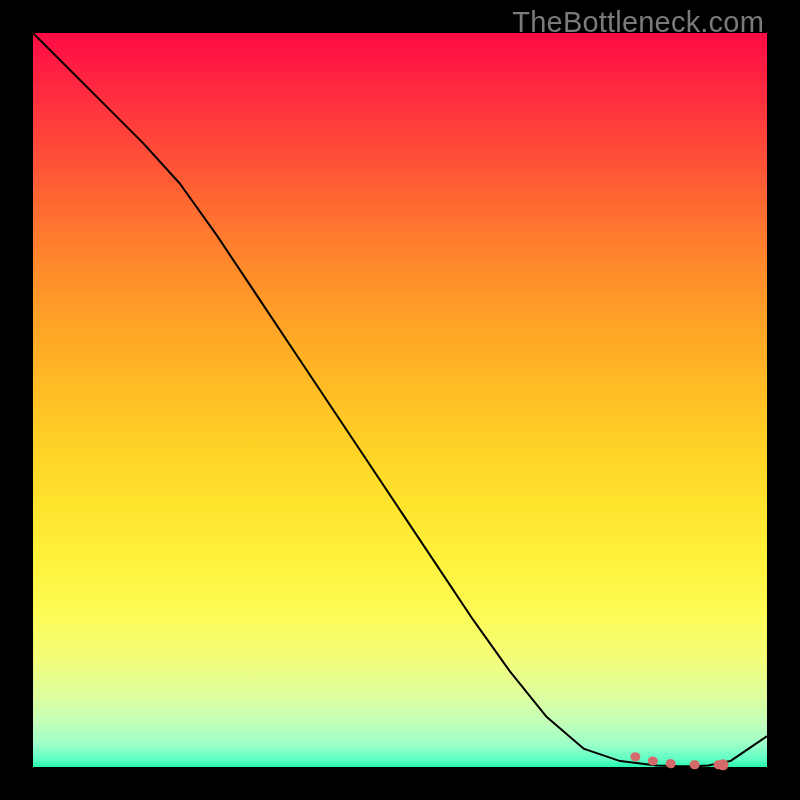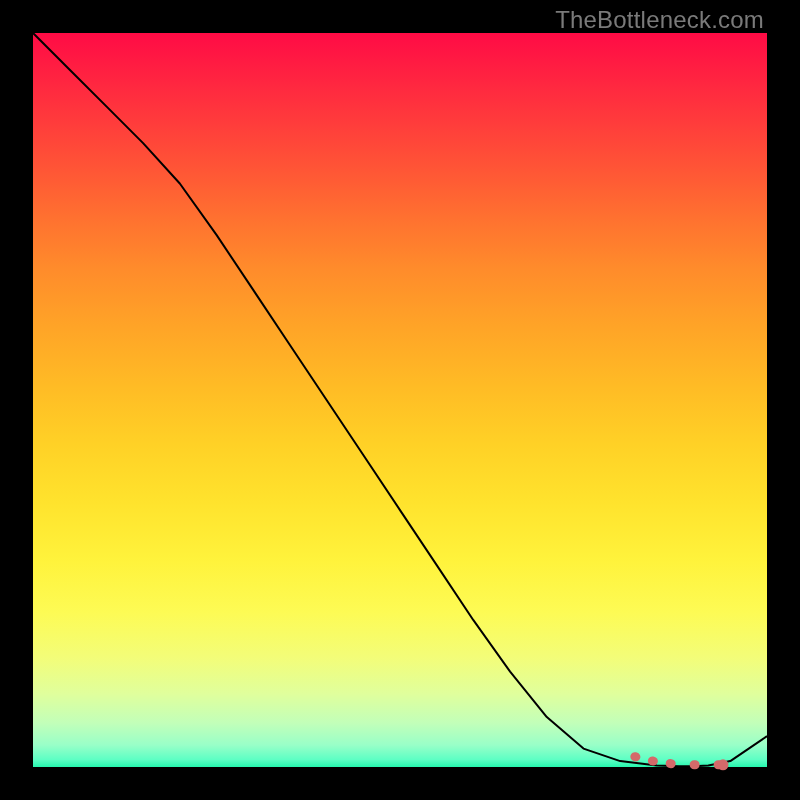--- a/index.html
+++ b/index.html
@@ -43,21 +43,21 @@
       #99ffc8 97%,
       #5dffc4 99%,
       #26f7ae 100%
     );
   }
   .watermark {
     position: absolute;
     top: 6px;
     right: 36px;
     color: #7a7a7a;
-    font-size: 24px;
+    font-size: 29px;
     font-weight: 500;
     letter-spacing: 0.2px;
     user-select: none;
   }
   svg.overlay {
     position: absolute;
     left: 0;
     top: 0;
     width: 800px;
     height: 800px;

